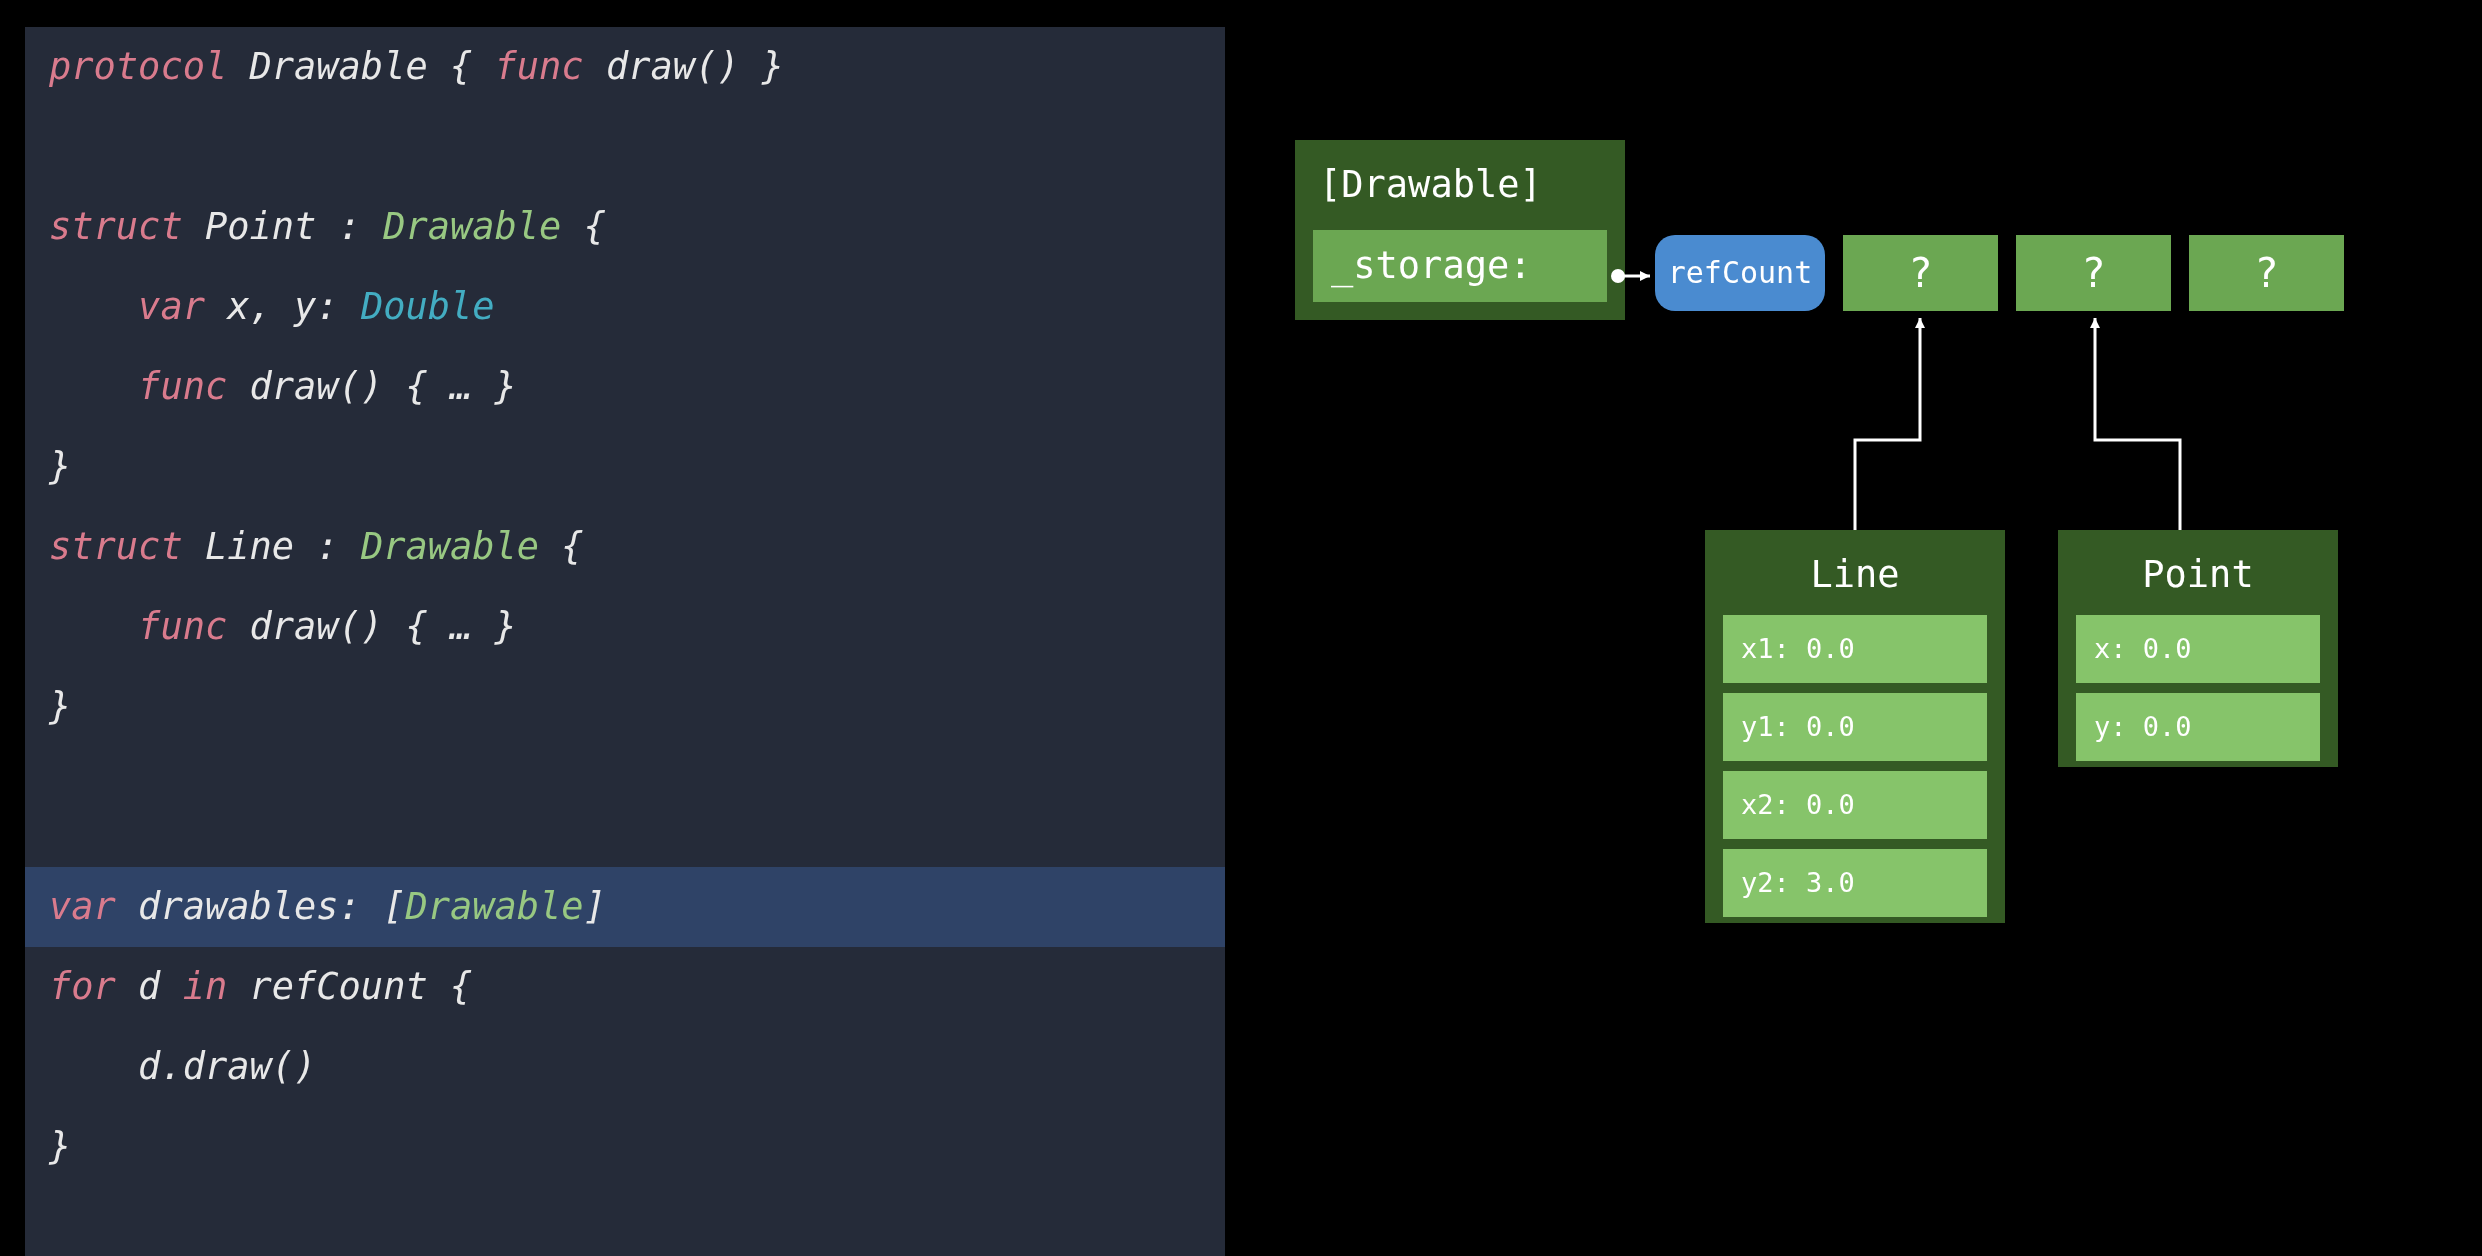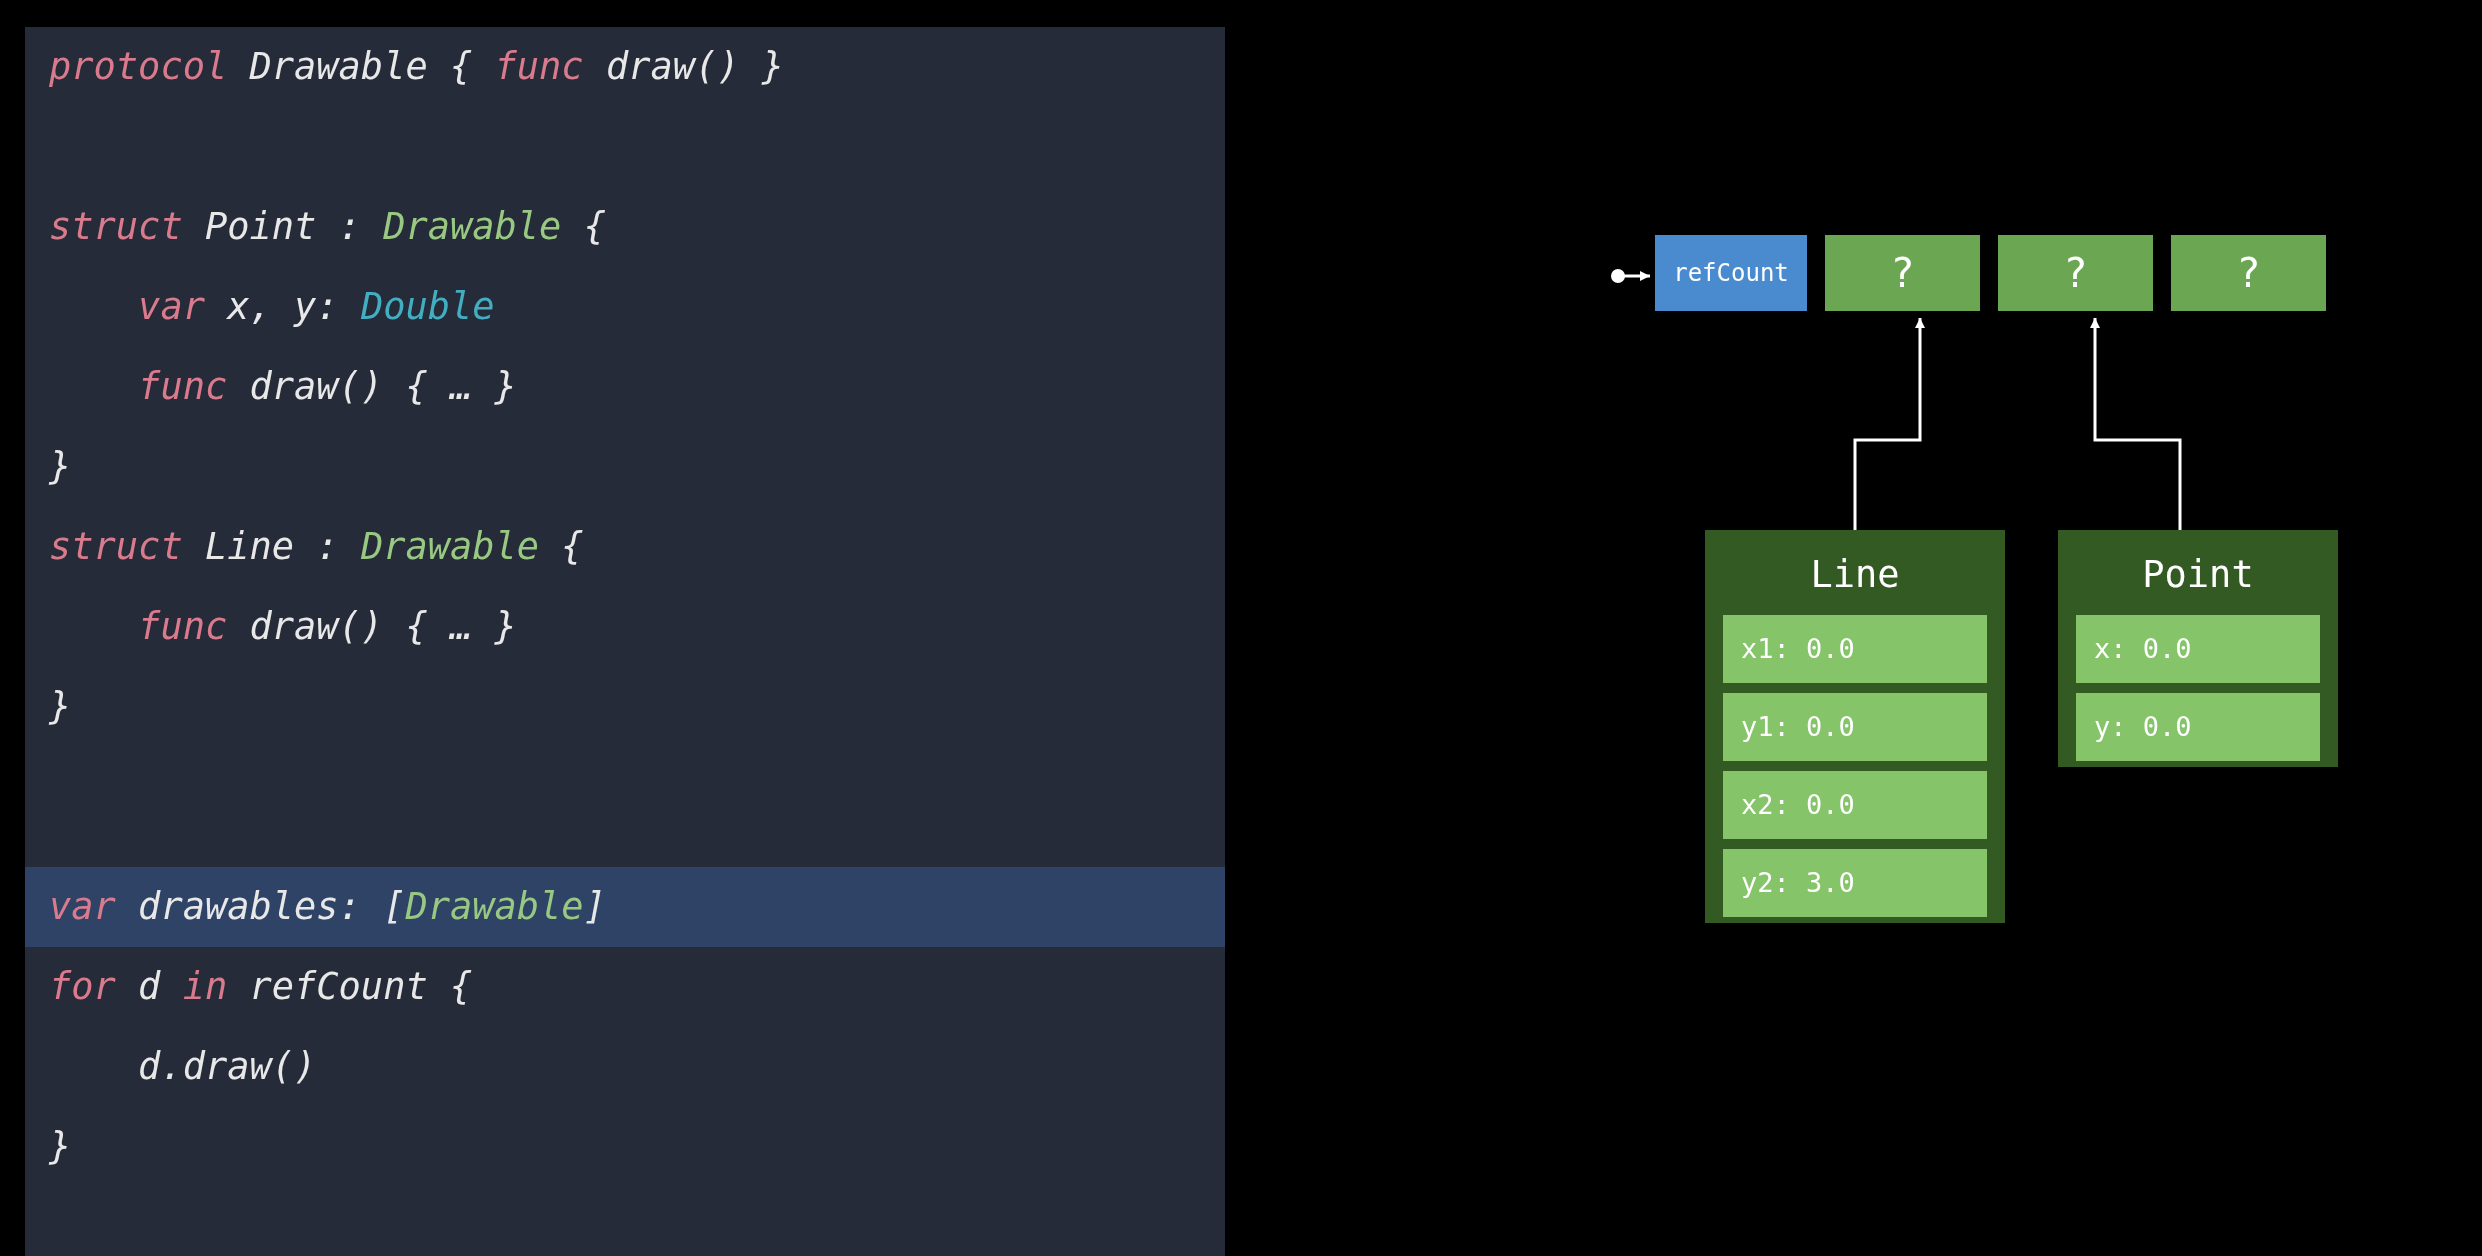--- a/index.html
+++ b/index.html
@@ -81,21 +81,21 @@
 
   .buffer-row {
     position: absolute; left: 405px; top: 235px; height: 76px;
     display: flex; gap: 18px;
   }
   .buffer-cell {
     height: 76px; line-height: 76px; text-align: center;
     font-size: 32px; color: #fff;
     box-sizing: border-box;
   }
-  .refcount { width: 152px; background: var(--blue-box); font-size: 24px; }
+  .refcount { width: 170px; background: var(--blue-box); font-size: 30px; border-radius: 20px; }
   .qcell { width: 155px; background: var(--mid-green); font-size: 40px; }
 
   .svg-arrows { position: absolute; left: 0; top: 0; width: 1232px; height: 1256px; }
 
   .obj-box {
     position: absolute;
     background: var(--dark-green);
     box-sizing: border-box;
     padding: 15px 18px 6px 18px;
   }
@@ -144,20 +144,24 @@
 
     <div class="code-line"><span class="kw">for</span><span> d </span><span class="kw">in</span><span> refCount {</span></div>
 
     <div class="code-line"><span>    d.draw()</span></div>
 
     <div class="code-line"><span>}</span></div>
   </div>
 
   <div class="diagram">
 
+    <div class="array-box">
+      <div class="array-title">[Drawable]</div>
+      <div class="storage-slot">_storage:</div>
+    </div>
     <div class="storage-dot"></div>
 
     <div class="buffer-row">
       <div class="buffer-cell refcount">refCount</div>
       <div class="buffer-cell qcell">?</div>
       <div class="buffer-cell qcell">?</div>
       <div class="buffer-cell qcell">?</div>
     </div>
 
     <svg class="svg-arrows" viewBox="0 0 1232 1256">

